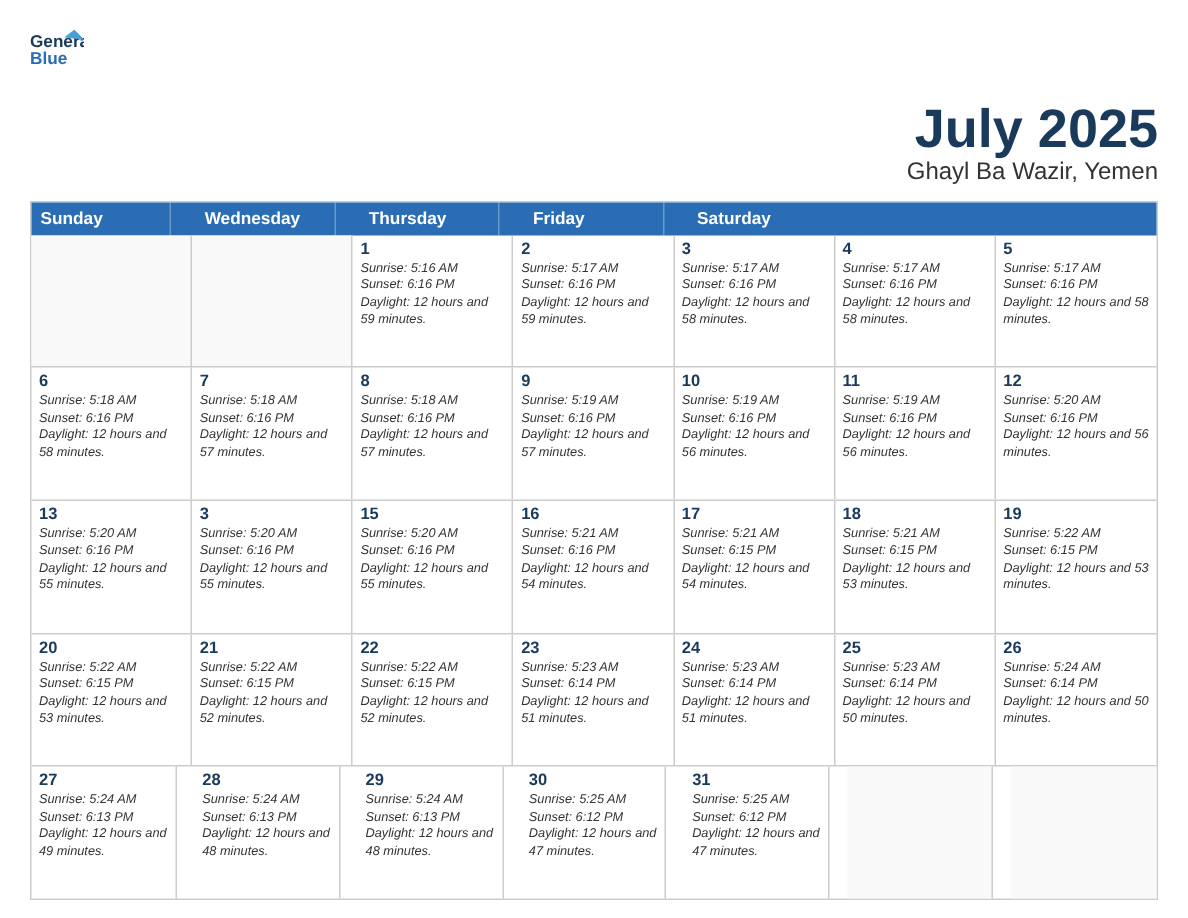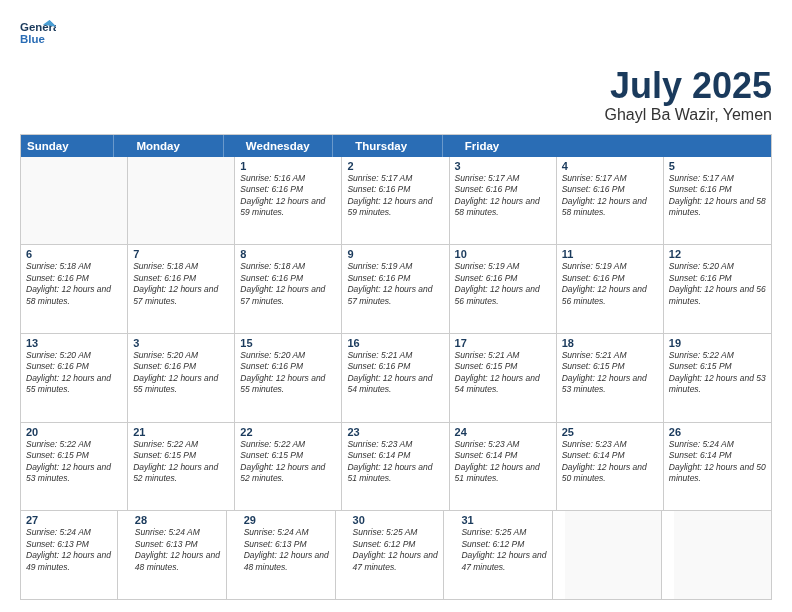--- a/index.html
+++ b/index.html
@@ -118,24 +118,24 @@
     </div>
     <div class="title-block">
       <div class="cal-title">July 2025</div>
       <div class="cal-subtitle">Ghayl Ba Wazir, Yemen</div>
     </div>
   </div>
 
   <div class="calendar">
     <div class="cal-header-row">
     <div class="cal-header-cell">Sunday</div>
-        <div class="cal-header-cell">Monday</div>
         <div class="cal-header-cell">Wednesday</div>
         <div class="cal-header-cell">Thursday</div>
         <div class="cal-header-cell">Friday</div>
+        <div class="cal-header-cell">Saturday</div>
       </div>
 
     <div class="cal-body">
     <div class="cal-row">
           <div class="cal-cell empty"></div>
           <div class="cal-cell empty"></div>
           <div class="cal-cell">
             <span class="day-num">1</span>
             <div class="cell-text" style="white-space: pre-line;">Sunrise: 5:16 AM
 Sunset: 6:16 PM

